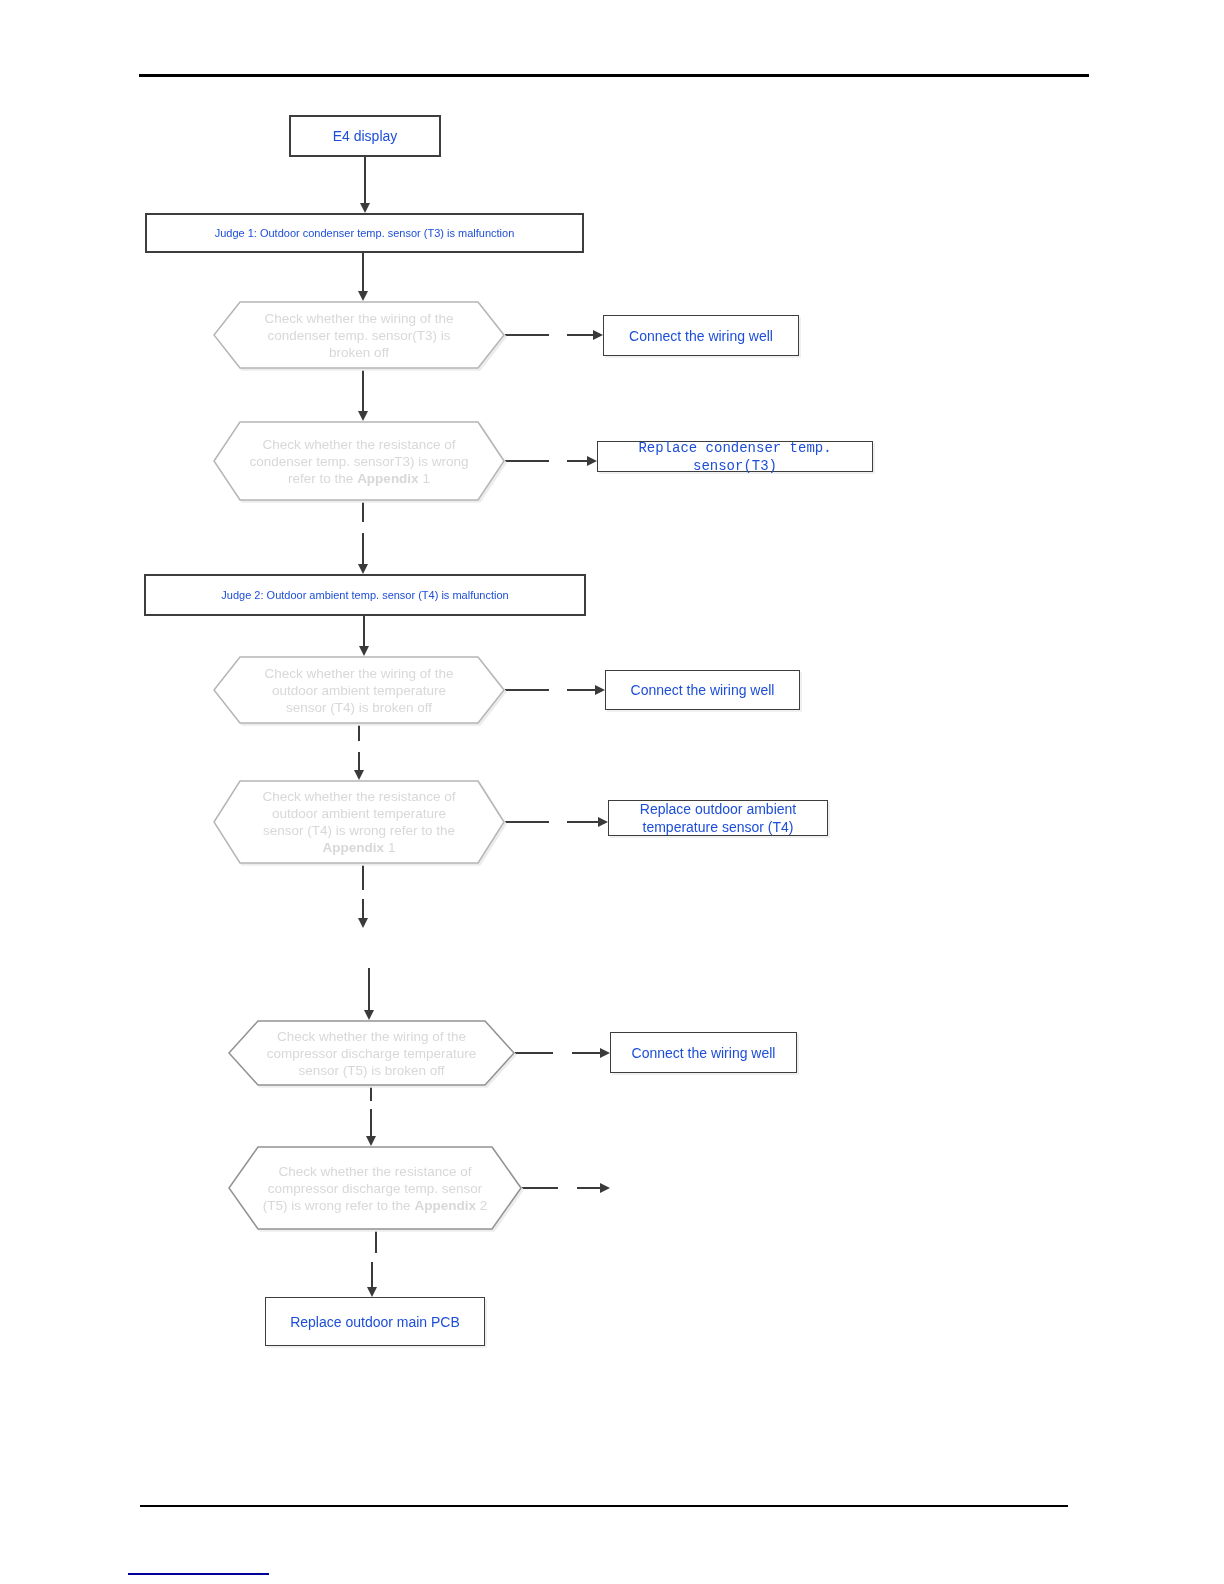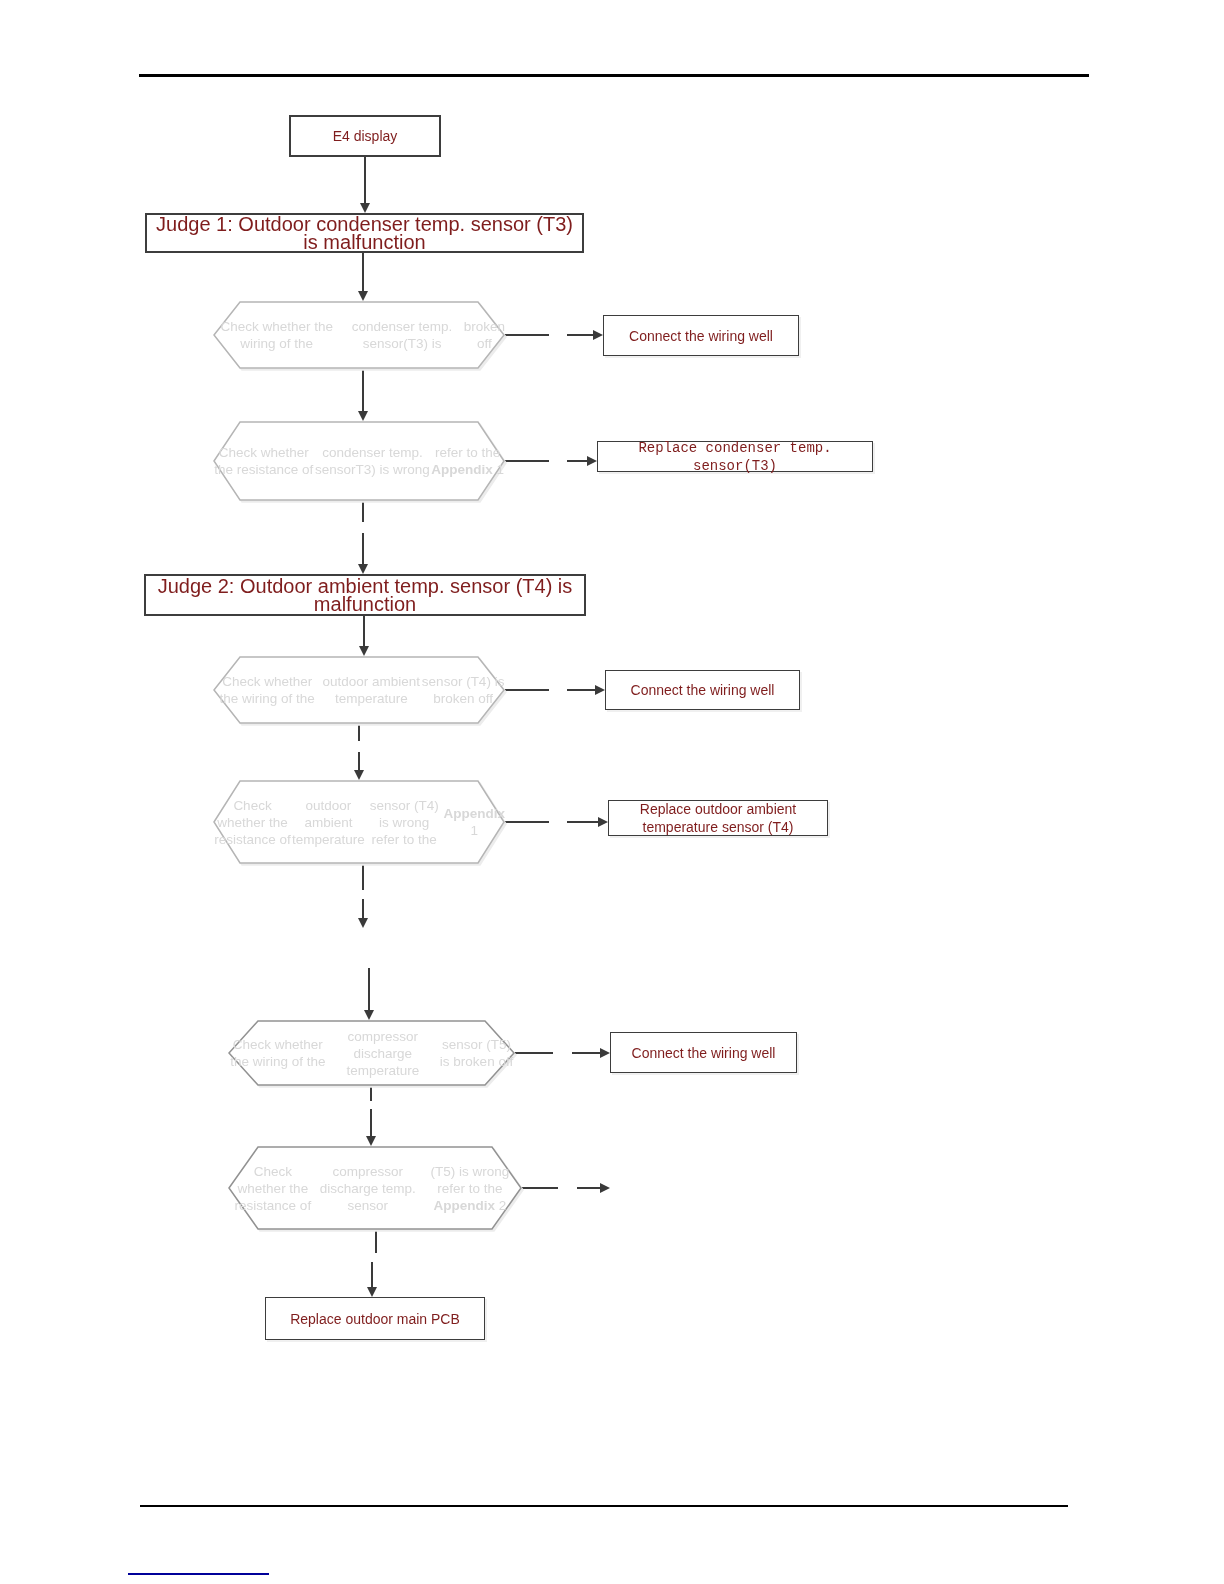--- a/index.html
+++ b/index.html
@@ -4,31 +4,31 @@
 <style>
   html,body{margin:0;padding:0;background:#ffffff;}
   .page{
     position:relative;width:1224px;height:1584px;background:#ffffff;overflow:hidden;
     font-family:"Liberation Sans",sans-serif;
   }
   .rule{position:absolute;background:#000000;}
   .rect{
     position:absolute;background:#ffffff;border:2px solid #3d3d3d;
     display:flex;flex-direction:column;align-items:center;justify-content:center;
-    text-align:center;color:#7f1d1d;font-size:14px;line-height:18px;box-sizing:border-box;
+    text-align:center;color:#1d4ed8;font-size:14px;line-height:18px;box-sizing:border-box;
   }
   .rect.thin{border-width:1.5px;box-shadow:2px 2px 0 #f0f0f0;}
-  .judge{font-size:20px;}
+  .judge{font-size:11px;}
   .hex{position:absolute;}
   .hex svg{position:absolute;left:0;top:0;filter:drop-shadow(2.5px 2.5px 0 #ececec);}
   .hex polygon{fill:#ffffff;stroke:#b5b5b5;stroke-width:1.5;}
   .hex.dark polygon{stroke:#929292;}
   .hex-text{
     position:absolute;left:0;top:0;right:0;bottom:0;
-    display:flex;flex-direction:row;align-items:center;justify-content:center;
+    display:flex;flex-direction:column;align-items:center;justify-content:center;
     text-align:center;color:#d8d8d8;font-size:13.5px;line-height:17px;
   }
   .ln{display:block;}
   .em{font-weight:bold;text-align:right;}
   .connectors{position:absolute;left:0;top:0;pointer-events:none;}
   .connectors line{stroke:#3a3a3a;stroke-width:2;}
   .link-underline{position:absolute;background:#000099;}
 </style>
 </head>
 <body>
@@ -169,21 +169,21 @@
         <polygon points="1,42 30,1 264,1 293,42 264,83 30,83"></polygon>
       </svg>
     <div class="hex-text">
       <span class="ln">Check whether the resistance of</span>
       <span class="ln">compressor discharge temp. sensor</span>
       <span class="ln"><span>(T5) is wrong refer to the </span><span class="em">Appendix</span><span> 2</span></span>
     </div>
   </div>
 
 
-  <div class="rect thin" style="left:265px;top:1297px;width:220px;height:43px;">
+  <div class="rect thin" style="left:265px;top:1297px;width:220px;height:49px;">
     <span class="ln">Replace outdoor main PCB</span>
   </div>
 
   <div class="rule" style="left:140px;top:1505px;width:928px;height:2px;"></div>
 
   <div class="link-underline" style="left:128px;top:1573px;width:141px;height:2px;"></div>
 
 </div>
 
 </body></html>

